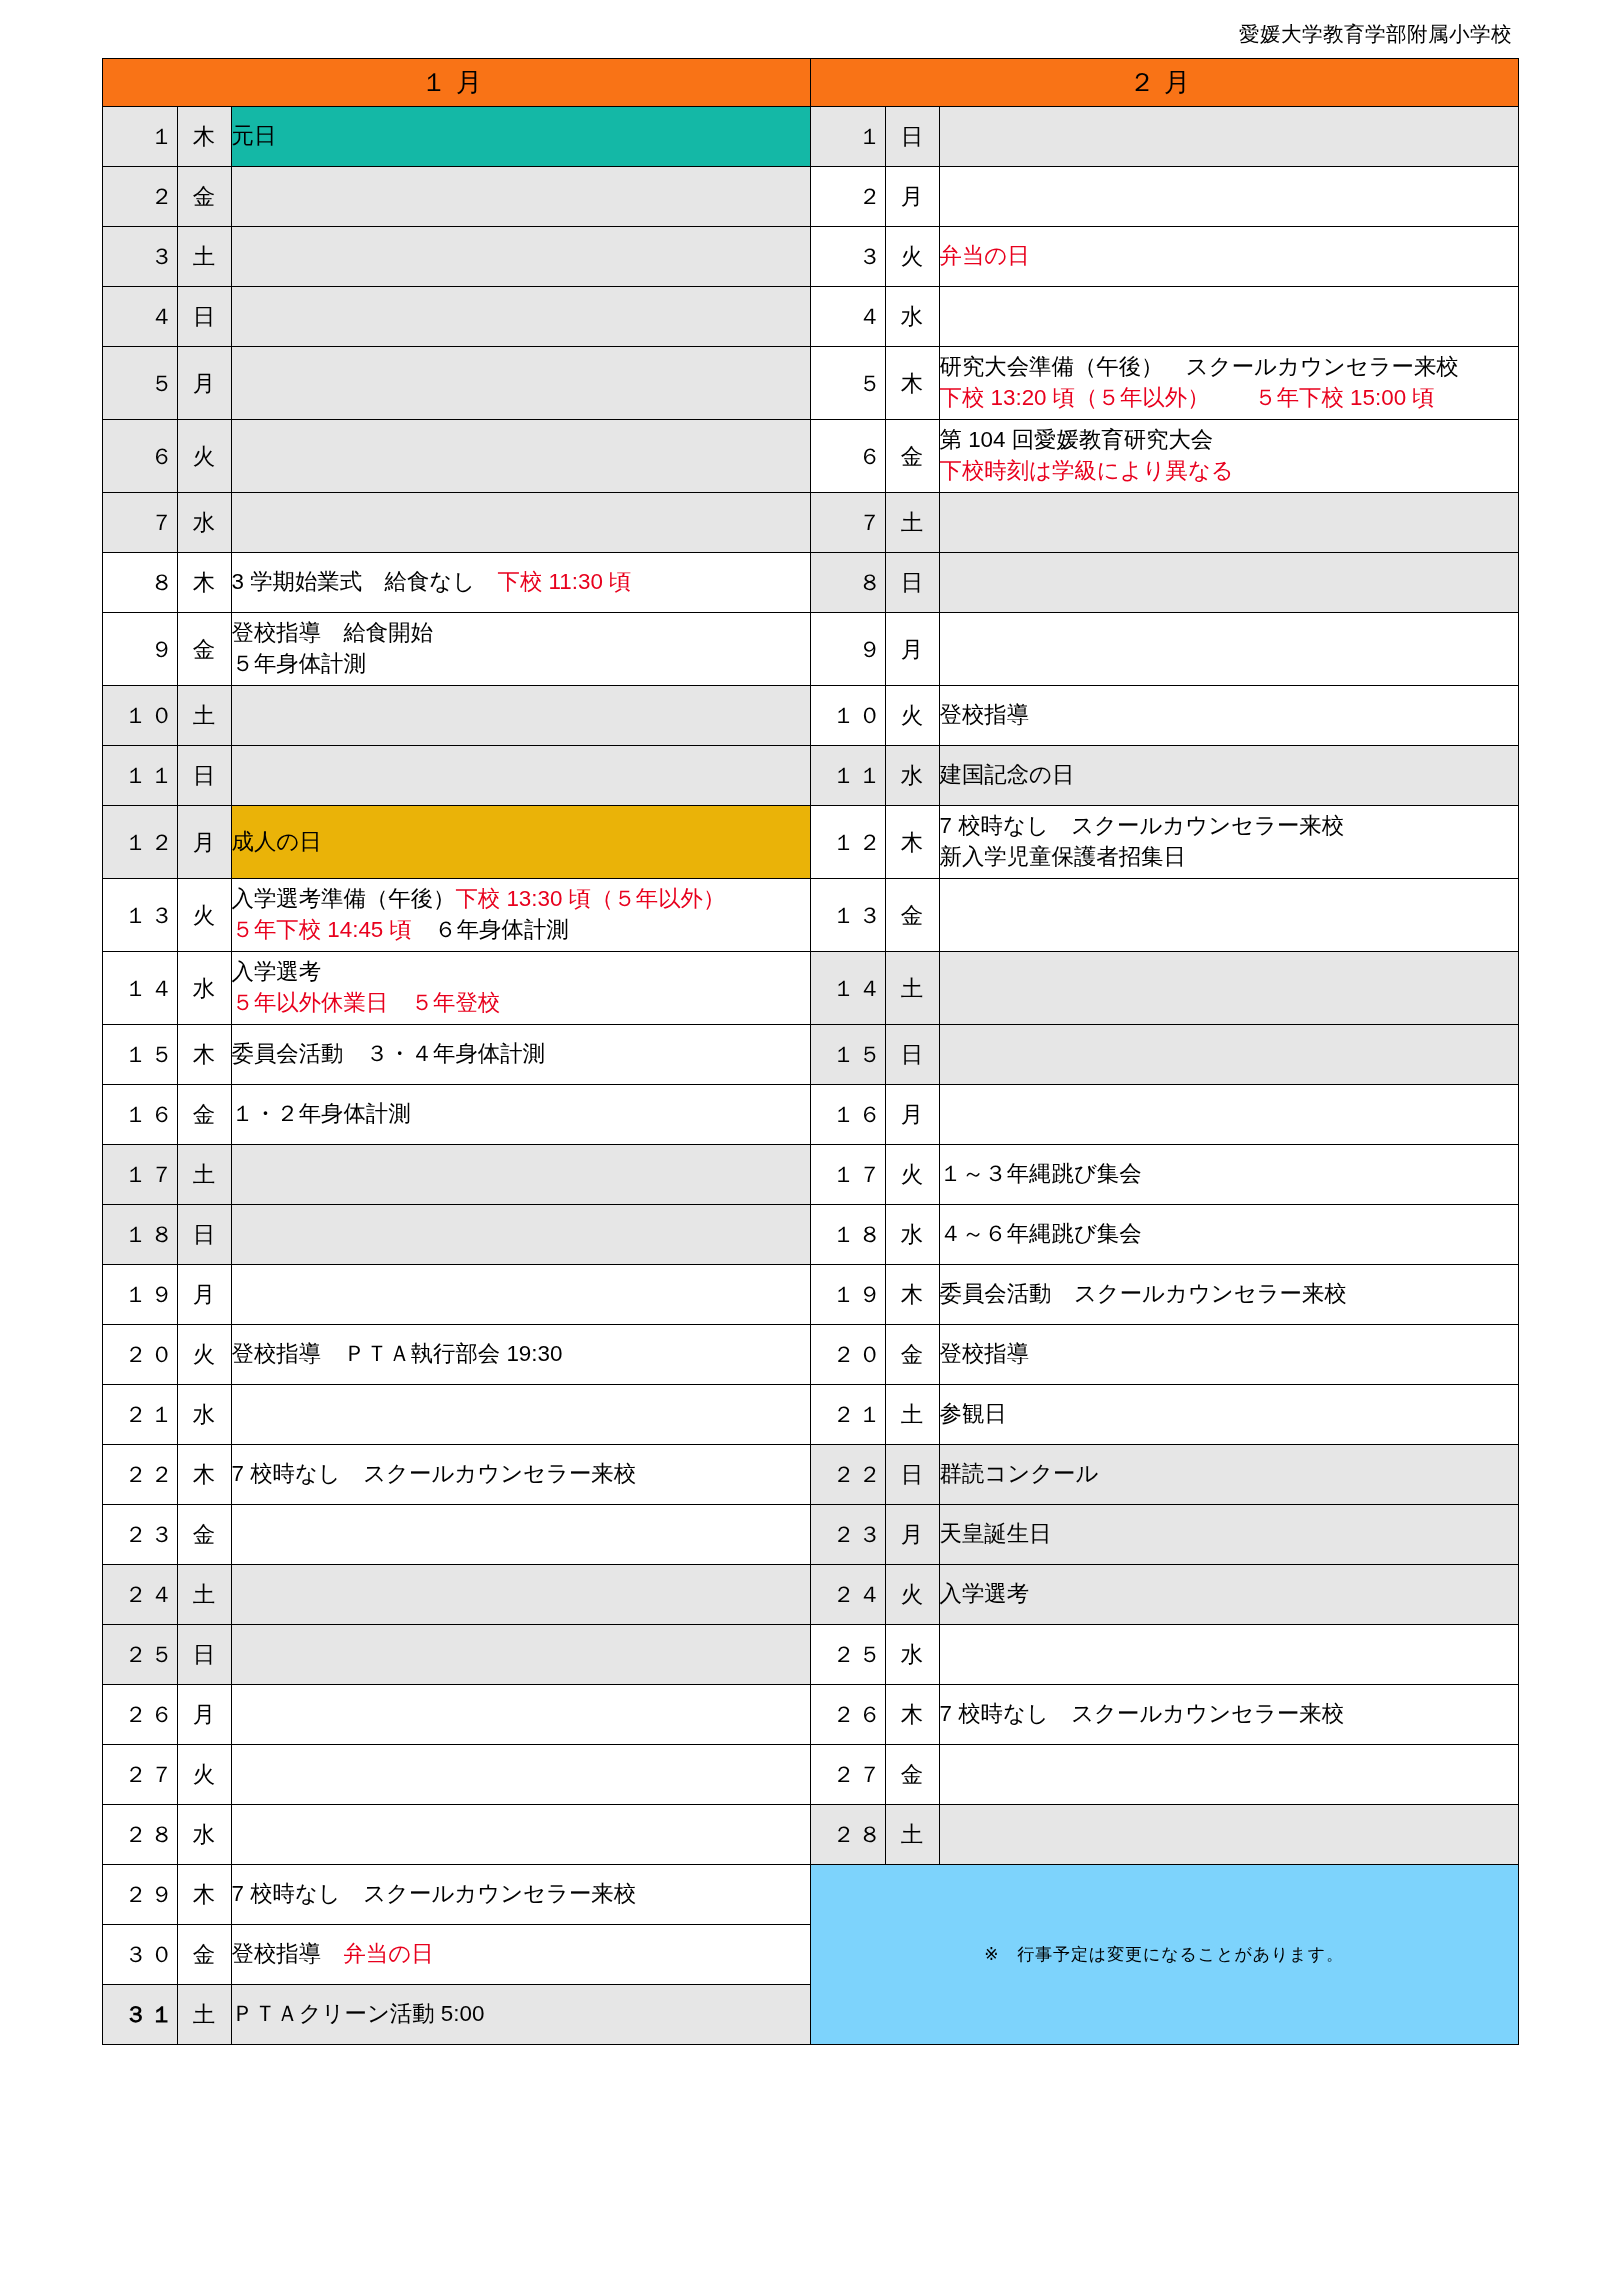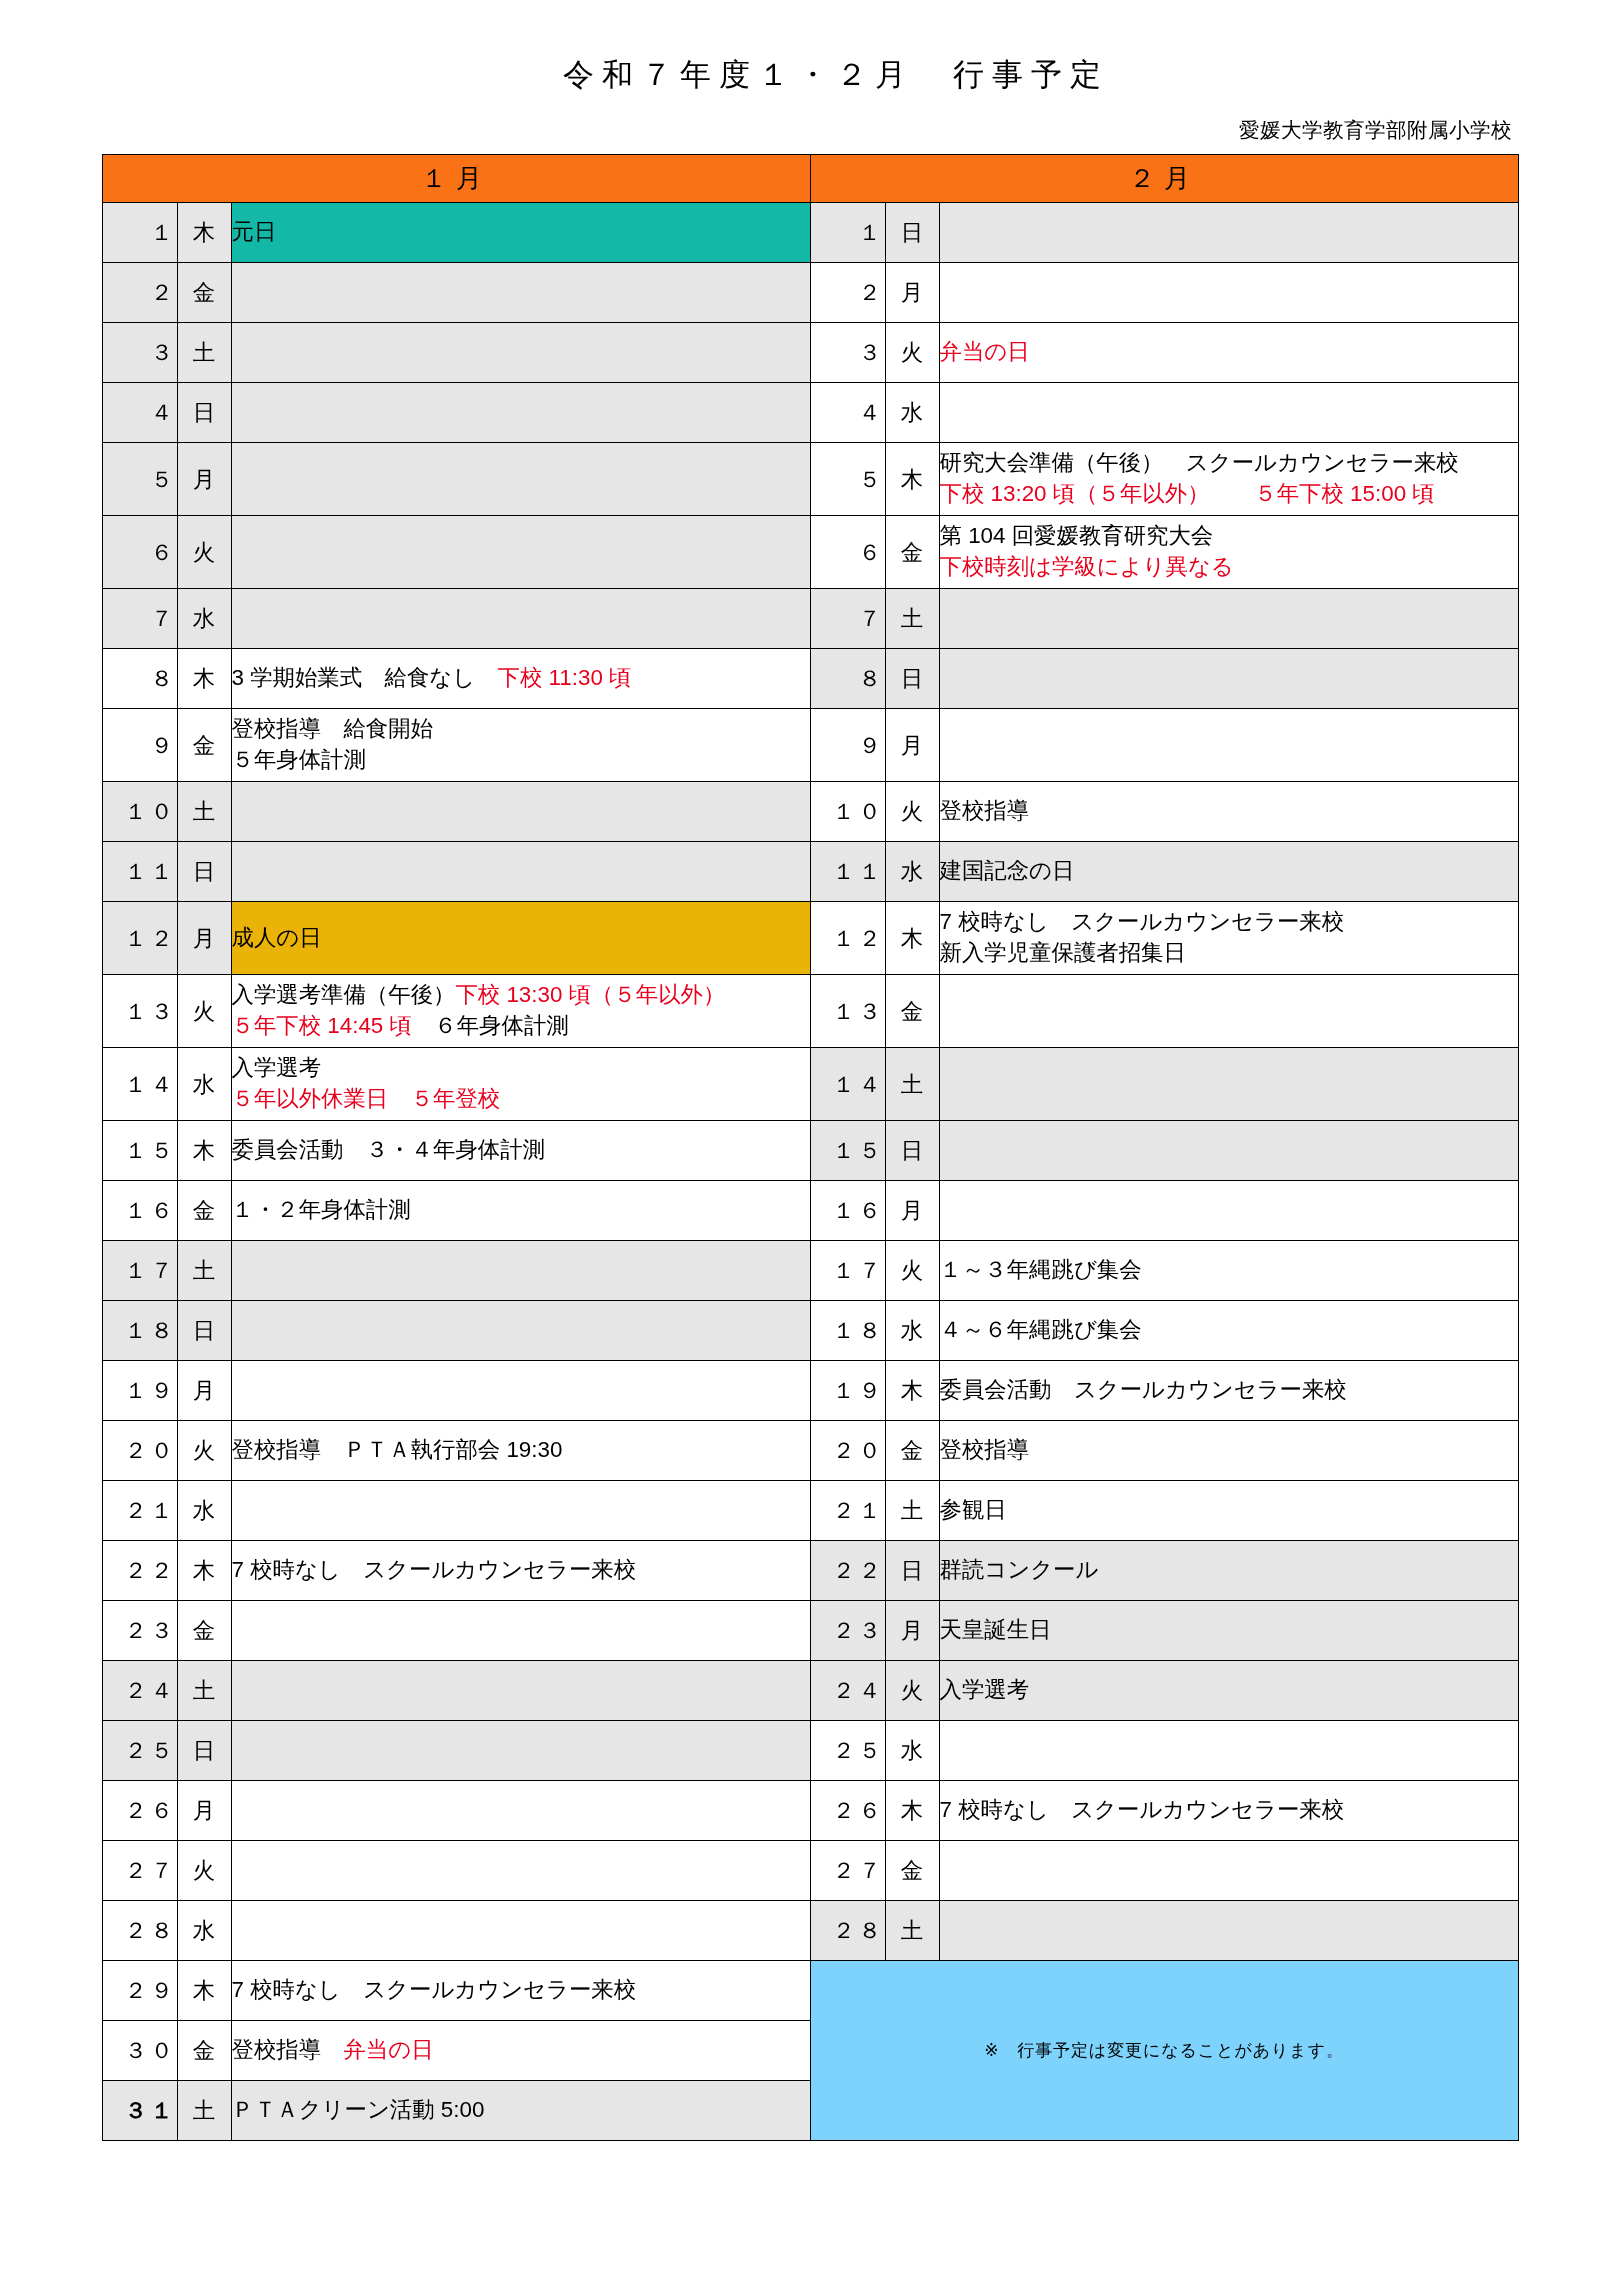--- a/index.html
+++ b/index.html
@@ -113,21 +113,20 @@
     font-size: 17px;
     letter-spacing: 0.9px;
     background: #7dd3fc;
   }
 </style>
 </head>
 <body>
 
 <div class="page">
 
-  <h1 class="doc-title">令和７年度１・２月　行事予定</h1>
 
   <div class="school-name">愛媛大学教育学部附属小学校</div>
 
   <div class="cal-wrap">
     <table class="cal">
       <colgroup>
         <col class="c-day">
           <col class="c-wday">
           <col class="c-evt">
         <col class="c-day">

